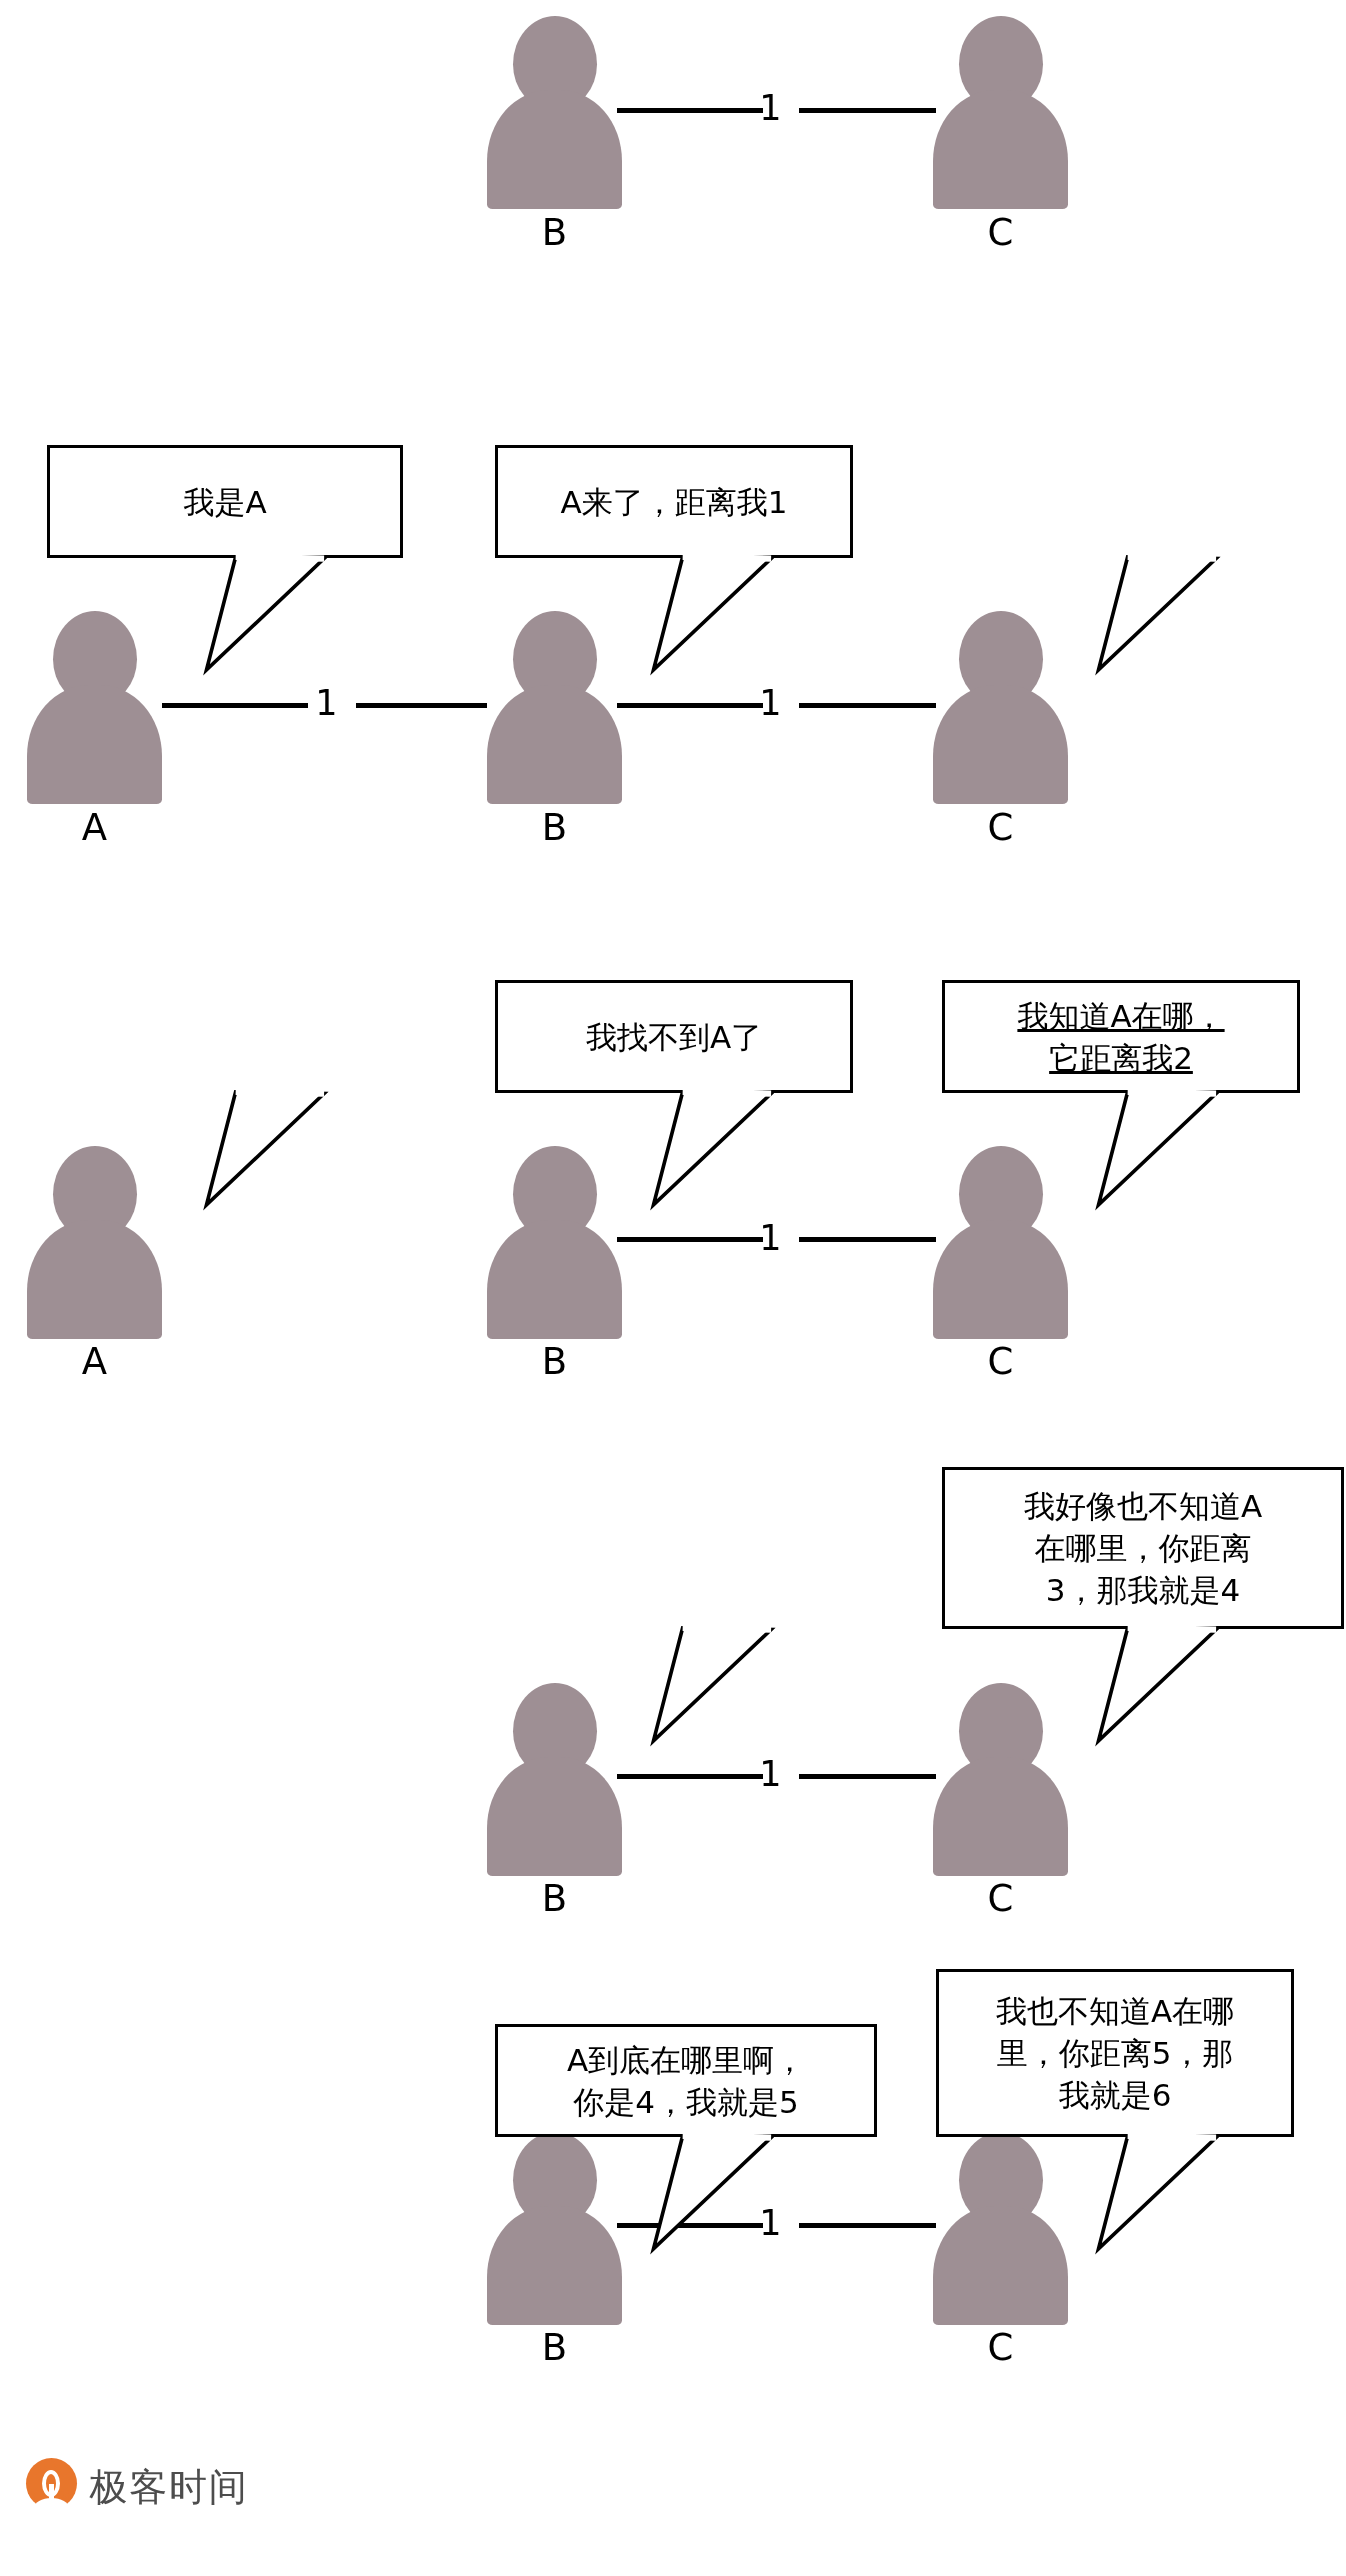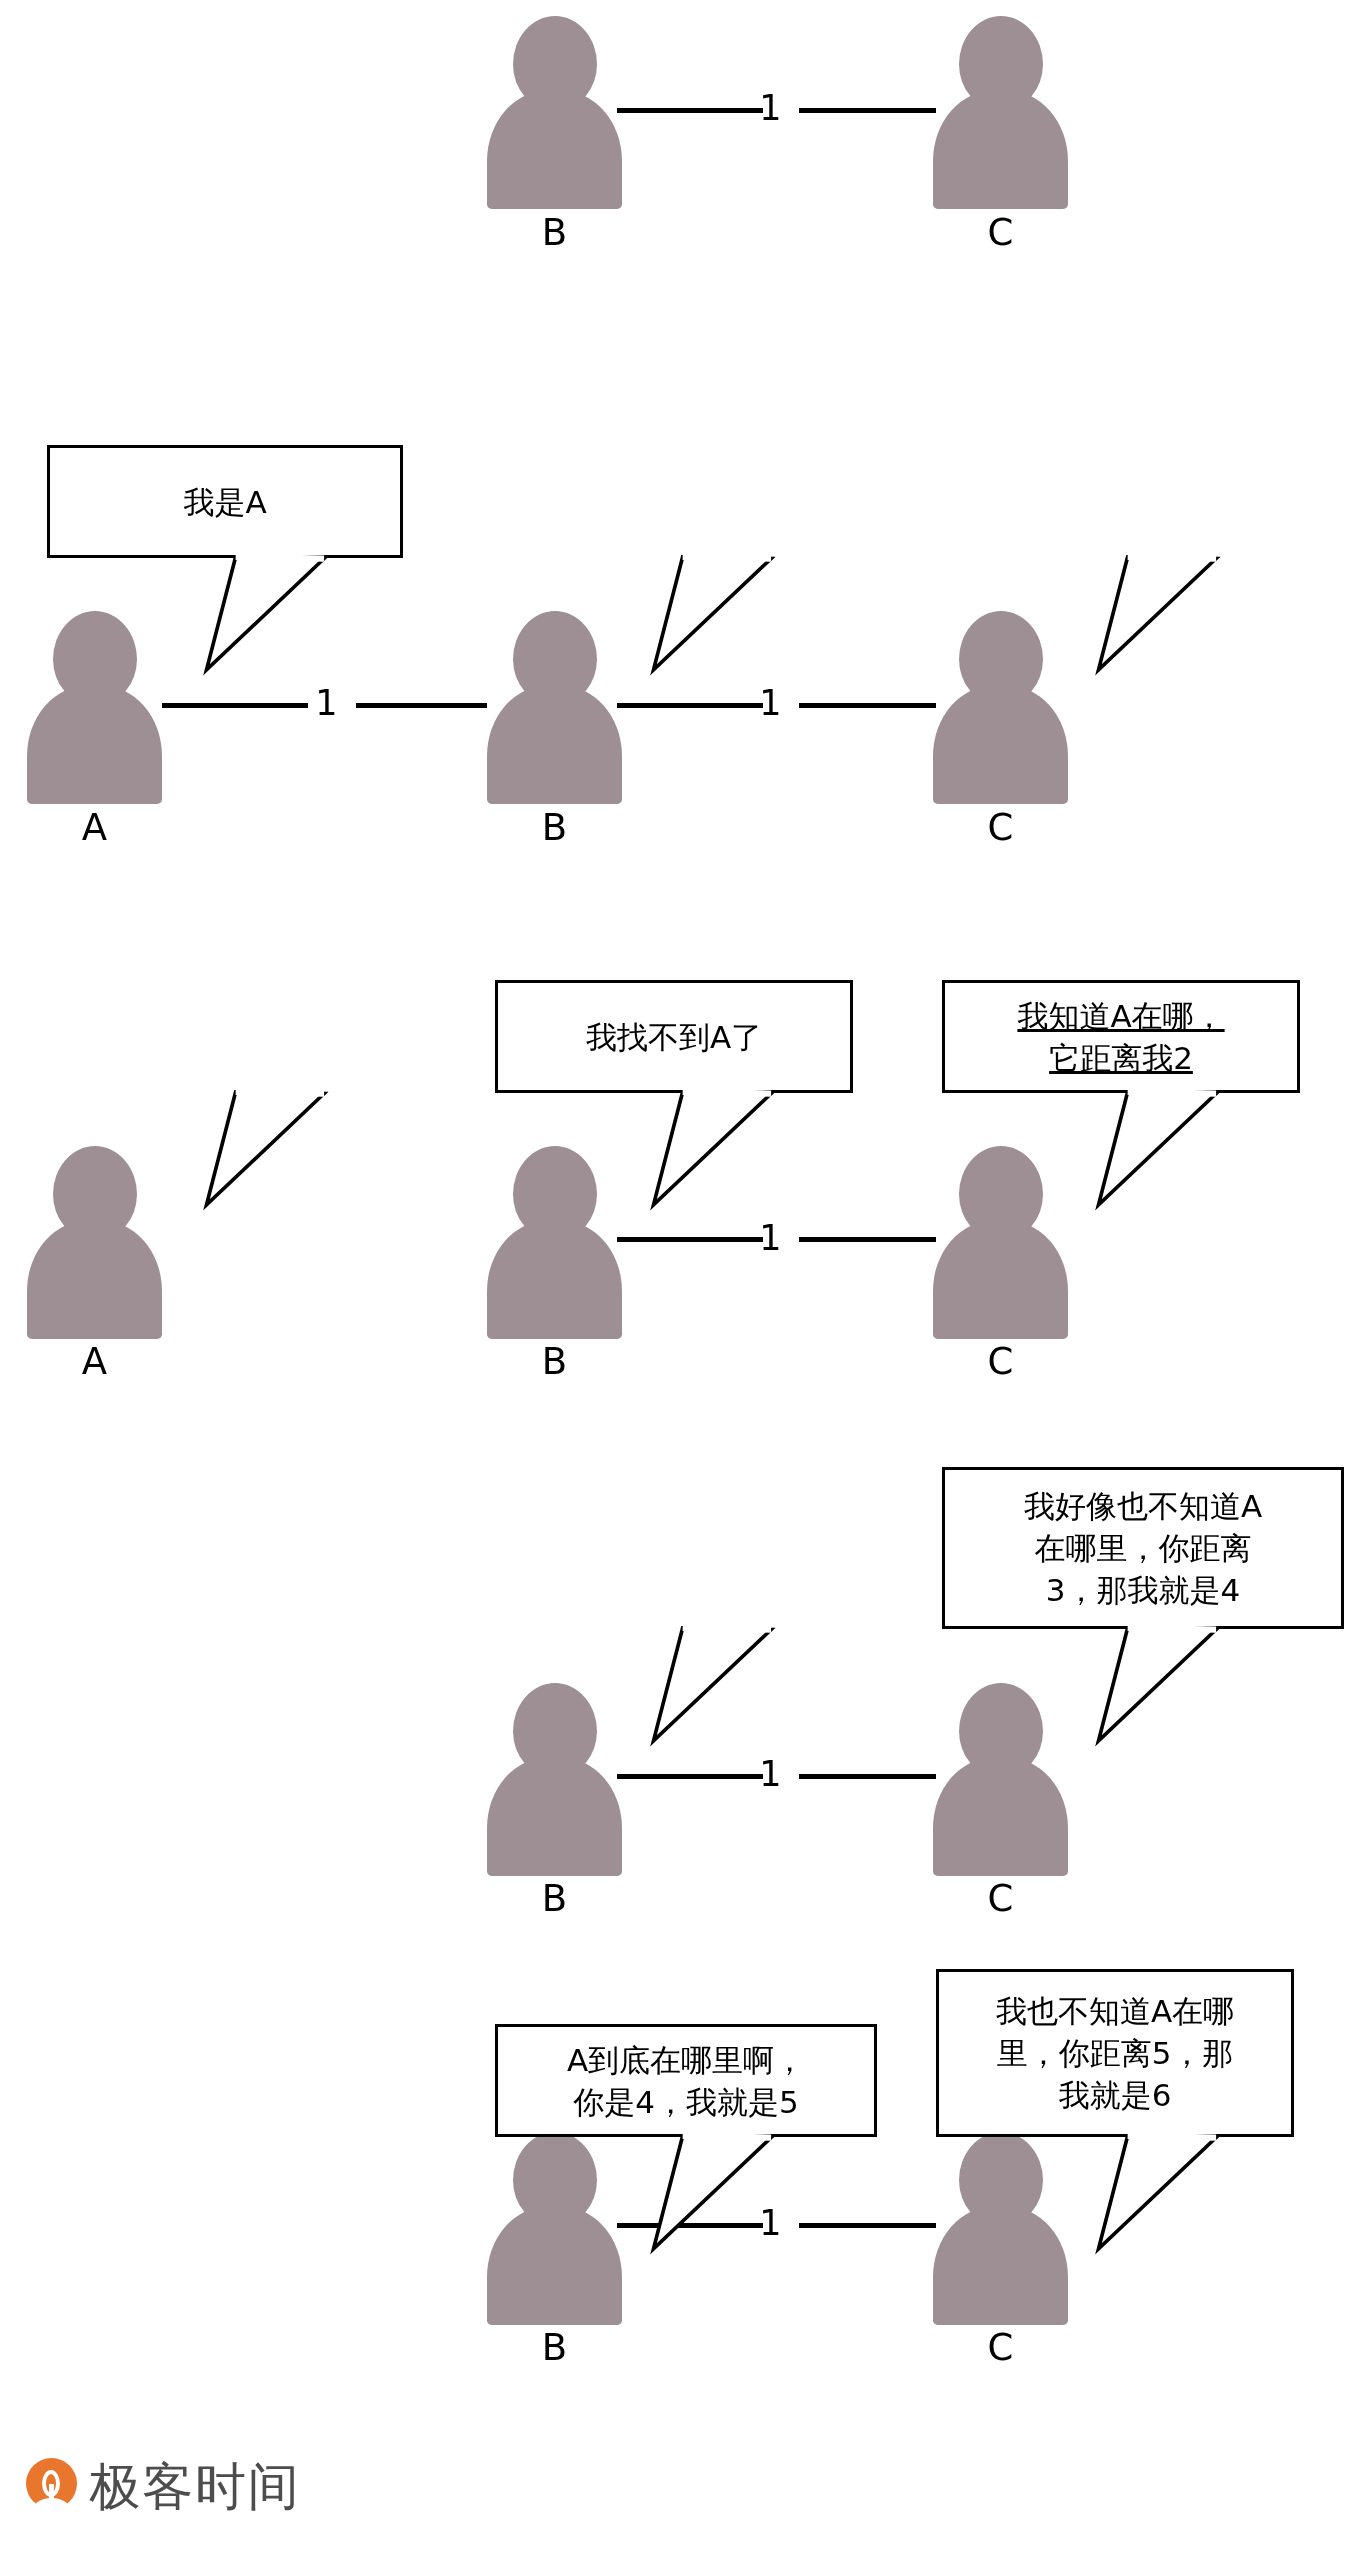--- a/index.html
+++ b/index.html
@@ -137,21 +137,21 @@
     border-radius: 50%;
     box-sizing: border-box;
   }
   .logo-mark .glyph-stem {
     position: absolute;
     left: 23px; top: 25.6px;
     width: 5.5px; height: 20px;
     background: #ffffff;
   }
   .logo-text {
-    font-size: 51px;
+    font-size: 38px;
     line-height: 46px;
     color: #4d4d4d;
     letter-spacing: 1.8px;
     font-family: "DejaVu Sans", "Liberation Sans", sans-serif;
   }
 </style>
 </head>
 <body>
 
 <div id="canvas">
@@ -178,20 +178,21 @@
       <polygon points="128,4 96,128 225,6" fill="#ffffff" stroke="#000000" stroke-width="4" stroke-linejoin="miter"></polygon>
       <line x1="128" y1="4" x2="225" y2="6" stroke="#ffffff" stroke-width="7"></line>
     </svg>
   </div>
   <div class="person" style="left:27px; top:611px;">
     <div class="head"></div>
     <div class="body"></div>
   </div>
   <div class="person-label" style="left:27px; top:807px;">A</div>
 
+  <div class="bubble" style="left:495px; top:445px; width:358px; height:113px;">A来了，距离我1</div>
   <div class="tail" style="left:566px; top:553px;">
     <svg width="237" height="137" viewBox="0 0 260 150">
       <polygon points="128,4 96,128 225,6" fill="#ffffff" stroke="#000000" stroke-width="4" stroke-linejoin="miter"></polygon>
       <line x1="128" y1="4" x2="225" y2="6" stroke="#ffffff" stroke-width="7"></line>
     </svg>
   </div>
   <div class="person" style="left:487px; top:611px;">
     <div class="head"></div>
     <div class="body"></div>
   </div>

